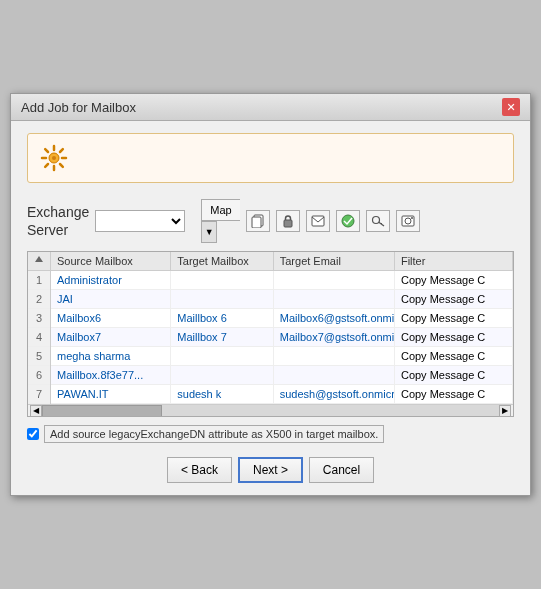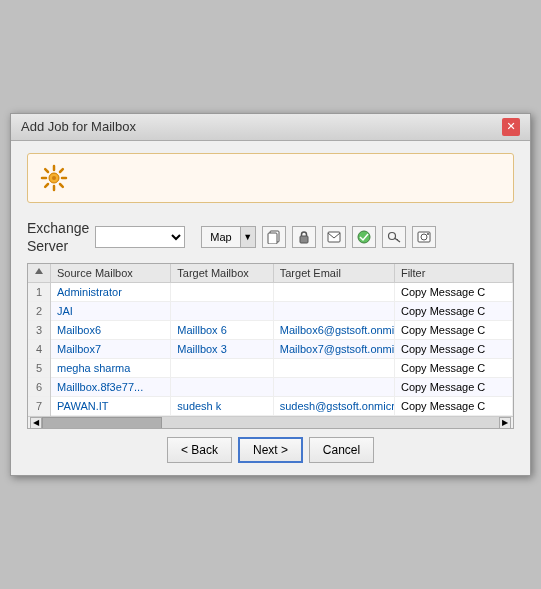--- a/index.html
+++ b/index.html
@@ -96,20 +96,21 @@
       display: inline-flex;
       align-items: center;
       justify-content: center;
       font-size: 11px;
       padding: 0 4px;
       gap: 2px;
     }
     .map-btn {
       display: inline-flex;
       align-items: stretch;
+      flex-direction: column;
     }
     .map-main {
       height: 22px;
       border: 1px solid #aaa;
       border-right: none;
       background: #f5f5f5;
       cursor: pointer;
       padding: 0 8px;
       font-size: 11px;
     }
@@ -344,21 +345,21 @@
             <tr>
       <td>3</td>
       <td class="source-mailbox">Mailbox6</td>
       <td class="target-cell">Maillbox 6</td>
       <td class="target-cell">Mailbox6@gstsoft.onmicros...</td>
       <td>Copy Message C</td>
     </tr>
             <tr>
       <td>4</td>
       <td class="source-mailbox">Mailbox7</td>
-      <td class="target-cell">Maillbox 3</td>
+      <td class="target-cell">Maillbox 7</td>
       <td class="target-cell">Mailbox7@gstsoft.onmicros...</td>
       <td>Copy Message C</td>
     </tr>
             <tr>
       <td>5</td>
       <td class="source-mailbox">megha sharma</td>
       <td class="target-cell"></td>
       <td class="target-cell"></td>
       <td>Copy Message C</td>
     </tr>
@@ -380,20 +381,24 @@
       </table>
       <div class="scrollbar-row">
         <div class="scroll-arrow">◀</div>
         <div class="scroll-track">
           <div class="scroll-thumb"></div>
         </div>
         <div class="scroll-arrow">▶</div>
       </div>
     </div>
 
+    <div class="checkbox-row">
+      <input type="checkbox" id="legacy-cb" checked="" style="">
+      <label class="checkbox-label" for="legacy-cb">Add source legacyExchangeDN attribute as X500 in target mailbox.</label>
+    </div>
 
     <div class="footer-buttons">
       <button class="btn">&lt; Back</button>
       <button class="btn btn-primary">Next &gt;</button>
       <button class="btn">Cancel</button>
     </div>
   </div>
 </div>
 
 </body></html>

